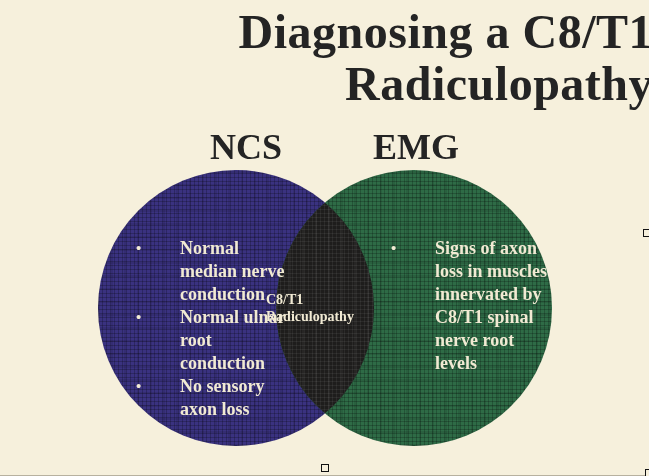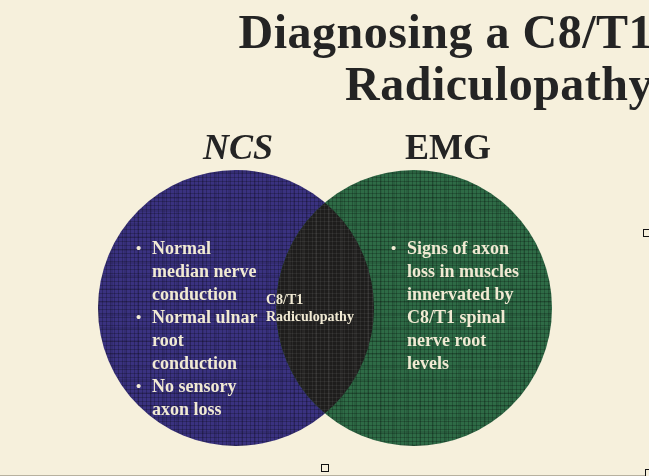--- a/index.html
+++ b/index.html
@@ -27,21 +27,21 @@
 
   
   .col-label {
     position: absolute;
     top: 126px;
     transform: translateX(-50%);
     font-weight: bold;
     font-size: 36px;
     color: #242424;
   }
-  .col-label.ncs { left: 238px; font-style: italic; }
+  .col-label.ncs { left: 246px; }
   .col-label.emg { left: 416px; }
 
   
   .circle {
     position: absolute;
     width: 276px; height: 276px;
     border-radius: 50%;
     top: 170px;
   }
   .weave-dark {
@@ -82,21 +82,21 @@
     list-style: none;
     color: var(--venn-text);
     font-weight: bold;
     font-size: 18px;
     line-height: 23px;
   }
   .bullet-list.left-list  { left: 136px; top: 237px; }
   .bullet-list.right-list { left: 391px; top: 237px; }
   .bullet-list li { display: flex; align-items: flex-start; }
   .bullet-list .dot { width: 16px; flex: 0 0 16px; font-size: 15px; line-height: 23px; }
-  .bullet-list .txt { white-space: pre-line; }
+  .bullet-list .txt { white-space: pre-line; padding-left: 28px; }
 
   .lens-label {
     position: absolute;
     left: 326px; top: 308px;
     transform: translate(-50%, -50%);
     width: 120px;
     text-align: left;
     color: var(--venn-text);
     font-weight: bold;
     font-size: 14px;
@@ -122,21 +122,21 @@
   .handle.right-center  { left: 643px; top: 229px; }
   .handle.bottom-right  { left: 645px; top: 469px; }
 </style>
 </head>
 <body style="background-color: rgb(246, 240, 220);">
 
 <div class="title" style="color: rgb(36, 36, 36);">Diagnosing a C8/T1
 Radiculopathy</div>
 
 <div class="col-label ncs" style="color: rgb(36, 36, 36);">NCS</div>
-<div class="col-label emg" style="color: rgb(36, 36, 36); margin-left: 32px;">EMG</div>
+<div class="col-label emg" style="color: rgb(36, 36, 36);">EMG</div>
 
 <div class="circle left weave-dark" style="background-color: rgb(58, 50, 128);"></div>
 <div class="circle right weave-dark" style="background-color: rgb(46, 107, 70);"></div>
 <div class="lens-clip">
   <div class="lens-fill" style="background-color: rgb(30, 29, 28);"></div>
 </div>
 
 <ul class="bullet-list left-list">
   <li>
     <span class="dot">•</span>

